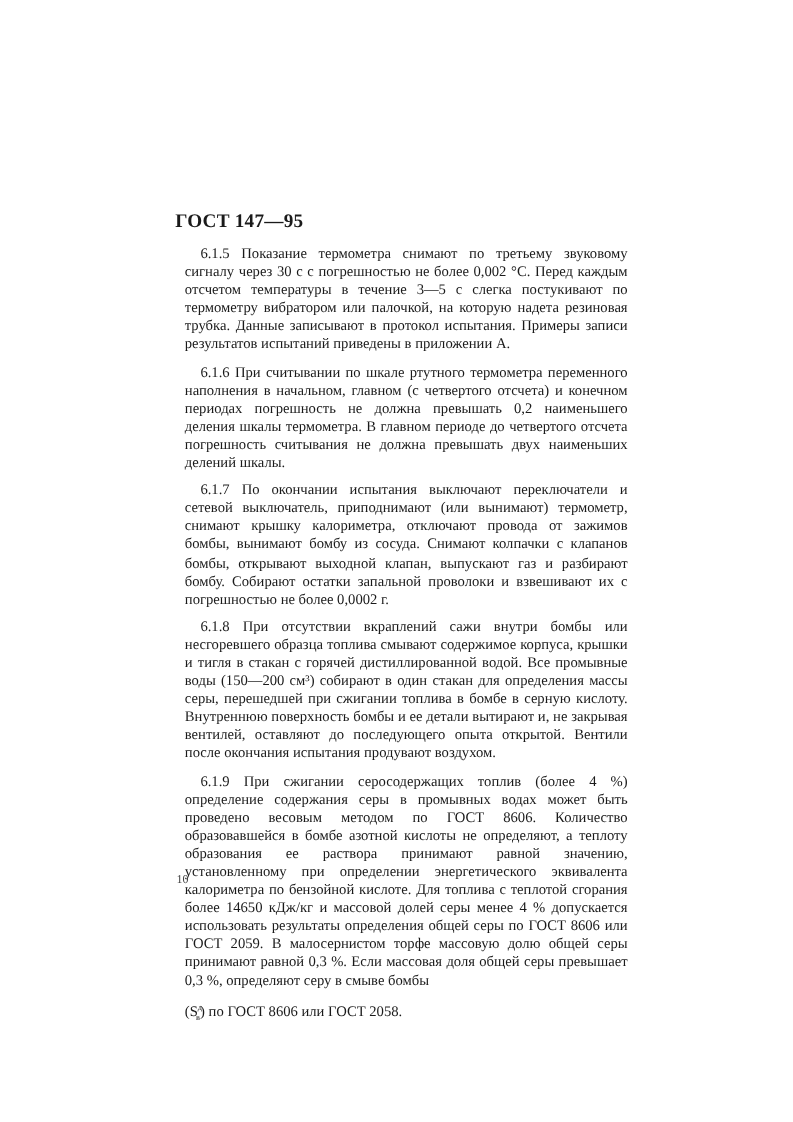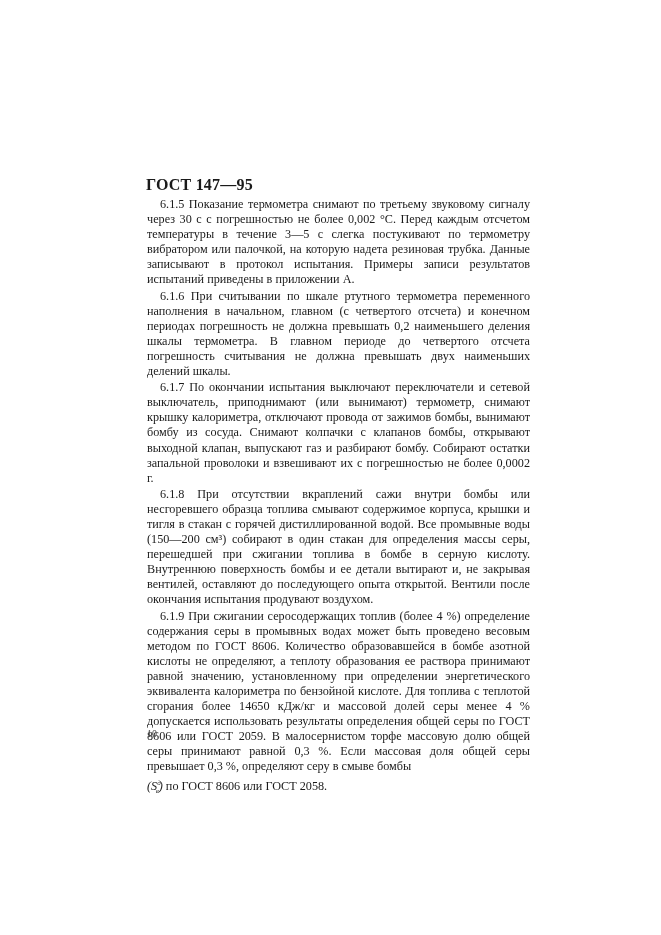--- a/index.html
+++ b/index.html
@@ -1,21 +1,21 @@
 <!DOCTYPE html>
 <html><head>
 <meta charset="utf-8">
 <style>
   html, body { margin: 0; padding: 0; background: #ffffff; }
   body { width: 661px; height: 935px; position: relative; overflow: hidden;
          font-family: "Liberation Serif", "DejaVu Serif", serif; color: #1a1a1a; }
   .header { position: absolute; left: 146px; top: 176px; font-size: 16px; font-weight: bold; letter-spacing: 0.2px; }
   .body-text { position: absolute; left: 146px; top: 196px; width: 385px; font-size: 12.2px; line-height: 15.1px; text-align: justify; }
-  .para { margin: 1px; text-indent: 13px; }
-  .formula { font-style: italic; }
+  .para { margin: 8px; text-indent: 13px; }
+  .formula { }
   .formula sup, .formula sub { font-size: 7px; }
   .page-num { position: absolute; left: 147px; top: 728px; font-size: 10px; color: #444; }
 </style>
 </head>
 <body>
 
 <div class="header">ГОСТ 147—95</div>
 
 <div class="body-text">
   <p class="para">6.1.5 Показание термометра снимают по третьему звуковому сигналу через 30 с с погрешностью не более 0,002 °С. Перед каждым отсчетом температуры в течение 3—5 с слегка постукивают по термометру вибратором или палочкой, на которую надета резиновая трубка. Данные записывают в протокол испытания. Примеры записи результатов испытаний приведены в приложении А.</p>

